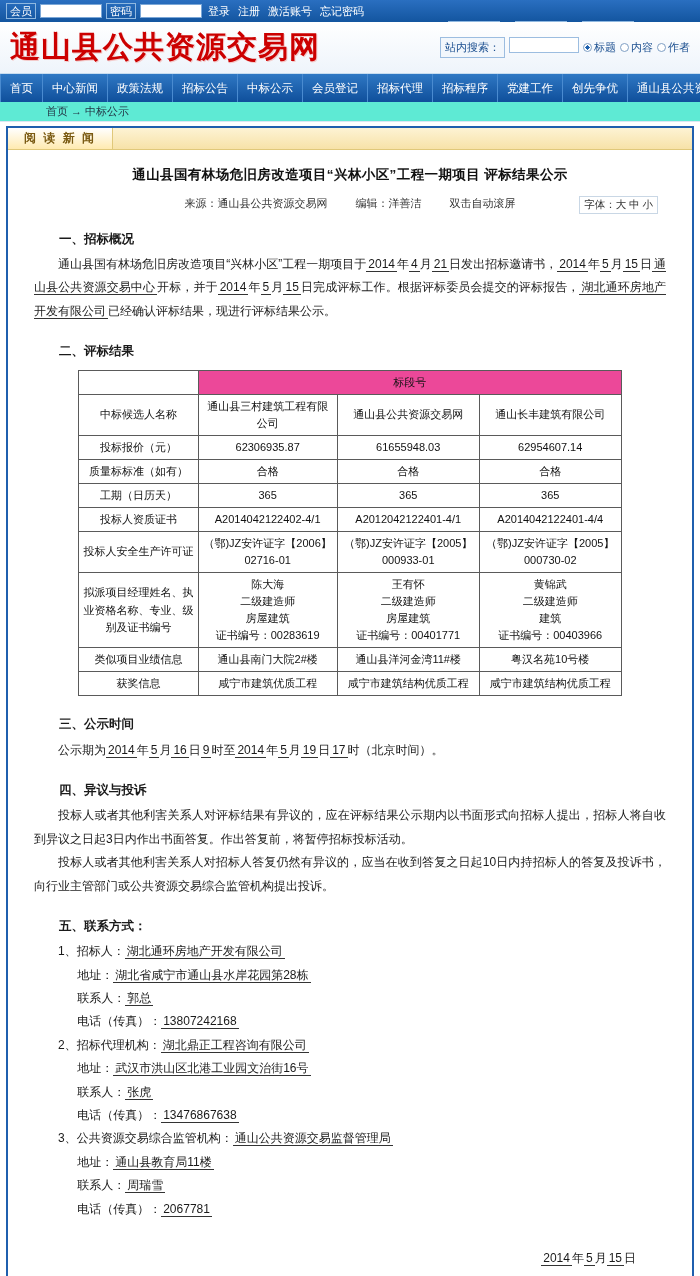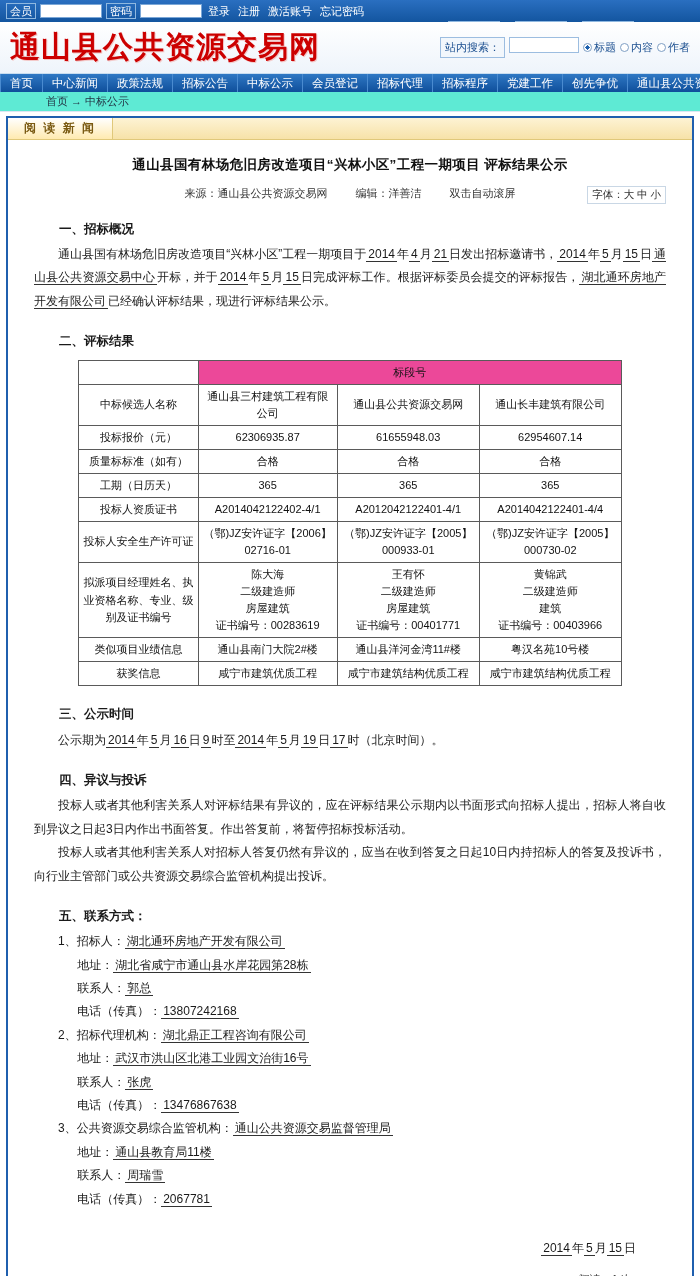--- a/index.html
+++ b/index.html
@@ -76,21 +76,21 @@
     width: 70px; height: 16px; border: 1px solid #9cbde0; font-size: 10px;
   }
   .searchbox .radios { display: flex; align-items: center; gap: 2px; }
   .radios .rd {
     width: 9px; height: 9px; border-radius: 50%;
     border: 1px solid #7f9fc4; background: #fff; display: inline-block;
   }
   .radios .rd.on { background: radial-gradient(#1a5fae 40%, #fff 45%); }
   
   .nav {
-    height: 18px;
+    height: 28px;
     background: linear-gradient(#2f78c4, #0f4f9b);
     display: flex;
     align-items: stretch;
     font-size: 11.5px;
   }
   .nav .item {
     color: #fff;
     padding: 0 9px;
     display: flex;
     align-items: center;
@@ -147,21 +147,21 @@
     margin-top: 10px;
     display: flex;
     justify-content: center;
     gap: 28px;
     font-size: 11px;
     color: #333;
     position: relative;
   }
   .art-meta .fontsize {
     position: absolute;
-    right: 0;
+    right: 8px;
     border: 1px solid #c9d7e5;
     padding: 1px 4px;
     font-size: 10.5px;
   }
   .art-body {
     margin-top: 14px;
     font-size: 12px;
     line-height: 1.95;
     color: #1a1a1a;
   }

